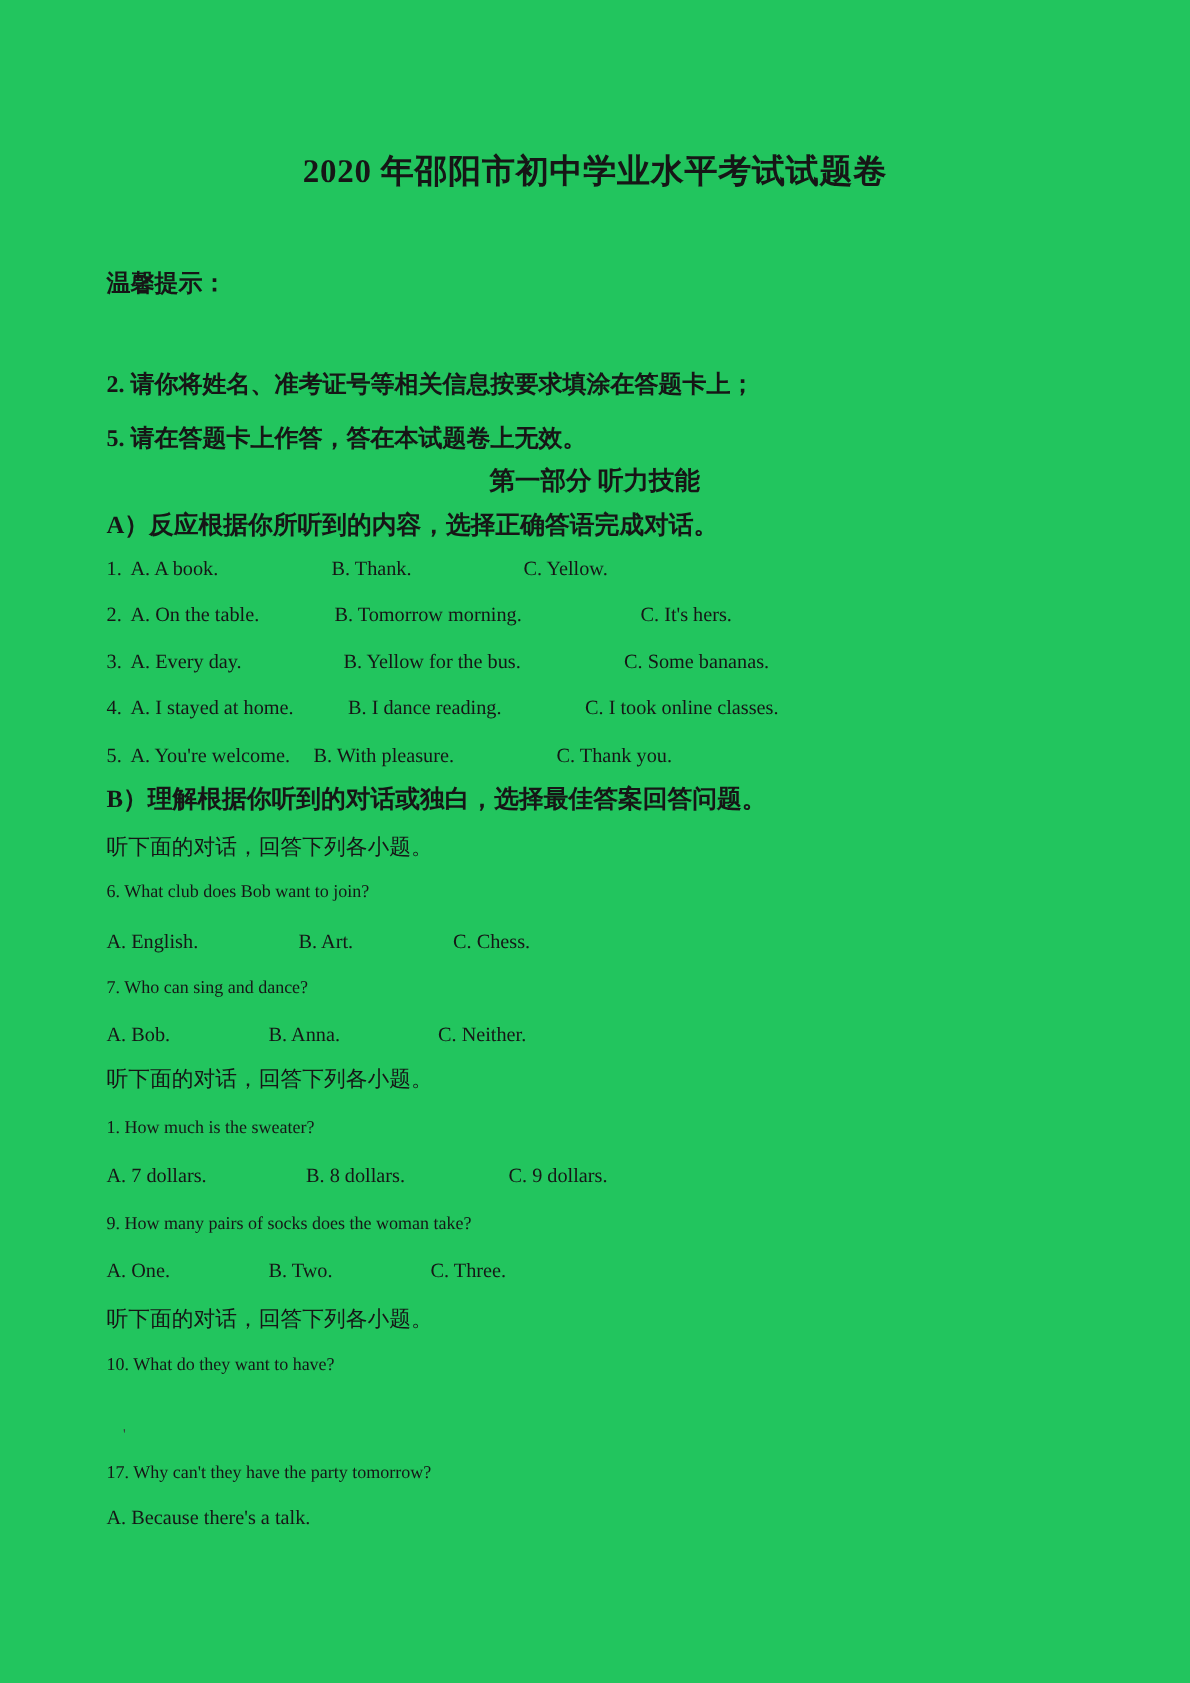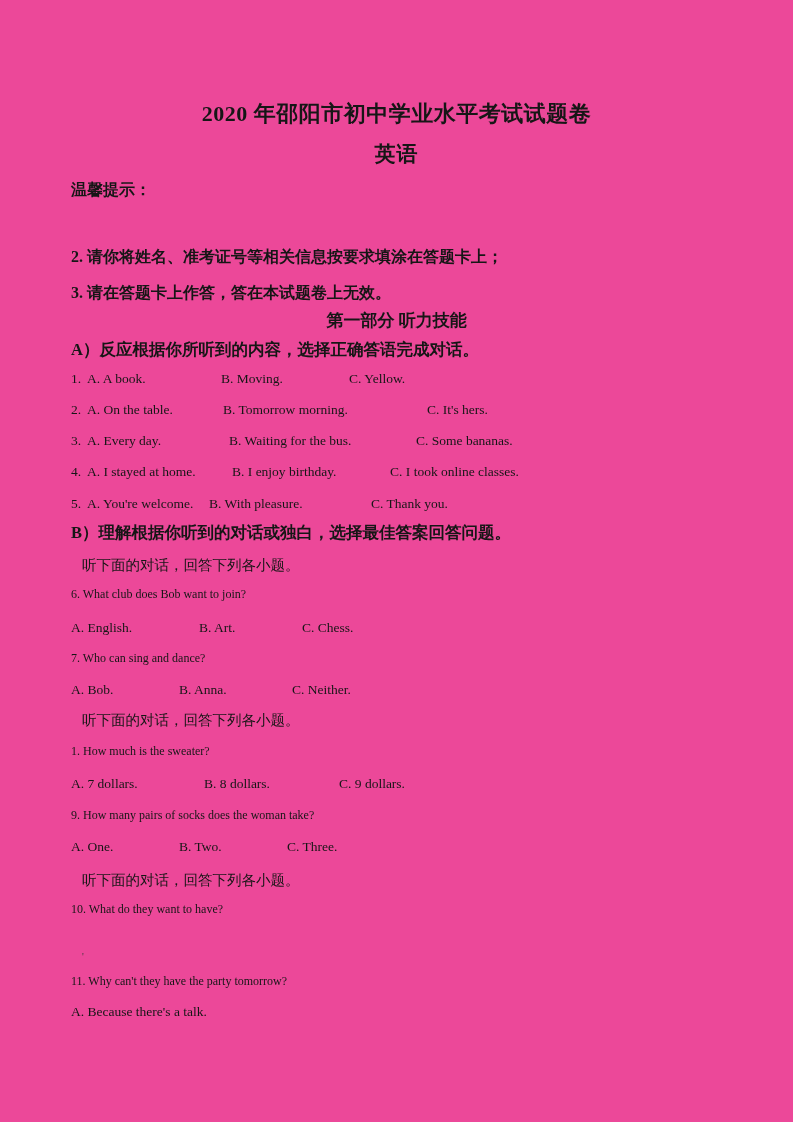--- a/index.html
+++ b/index.html
@@ -1,40 +1,40 @@
 <!DOCTYPE html>
 <html><head>
 <meta charset="utf-8">
 <style>
   html, body { margin: 0; padding: 0; background: #ffffff; }
   .page {
     position: relative;
     width: 793px;
     height: 1122px;
-    background: #ec4899;
+    background: #22c55e;
     font-family: "Liberation Serif", "DejaVu Serif", serif;
     color: #161616;
     overflow: hidden;
   }
   .line {
     position: absolute;
     white-space: pre;
     line-height: 1.25;
   }
   .center {
     left: 0;
     width: 793px;
     text-align: center;
   }
   .doc-title   { font-size: 22px; font-weight: bold; letter-spacing: 0.5px; }
   .doc-subject { font-size: 21px; font-weight: bold; letter-spacing: 1px; }
   .zh-bold     { font-size: 16px; font-weight: bold; left: 71px; }
   .part-head   { font-size: 17px; font-weight: bold; }
   .sec-head    { font-size: 16.5px; font-weight: bold; left: 71px; }
-  .zh-hint     { font-size: 14.5px; left: 82px; }
+  .zh-hint     { font-size: 14.5px; left: 71px; }
   .en-line     { font-size: 12px; left: 71px; }
   .opt-row {
     position: absolute;
     left: 71px;
     width: 680px;
     height: 20px;
   }
   .opt-row span {
     position: absolute;
     top: 0;
@@ -46,55 +46,54 @@
     font-size: 10px;
     color: #3a3a3a;
   }
 </style>
 </head>
 <body>
 
 <div class="page">
 
   <div class="line center doc-title" style="top:100px">2020 年邵阳市初中学业水平考试试题卷</div>
-  <div class="line center doc-subject" style="top:141px">英语</div>
 
   <div class="line zh-bold" style="top:180px">温馨提示：</div>
   <div class="line zh-bold" style="top:247px">2. 请你将姓名、准考证号等相关信息按要求填涂在答题卡上；</div>
-  <div class="line zh-bold" style="top:283px">3. 请在答题卡上作答，答在本试题卷上无效。</div>
+  <div class="line zh-bold" style="top:283px">5. 请在答题卡上作答，答在本试题卷上无效。</div>
 
   <div class="line center part-head" style="top:310px">第一部分 听力技能</div>
 
   <div class="line sec-head" style="top:340px">A）反应根据你所听到的内容，选择正确答语完成对话。</div>
 
   <div class="opt-row" style="top:371px">
     <span style="left:0">1.</span>
     <span style="left:16px">A. A book.</span>
-    <span style="left:150px">B. Moving.</span>
+    <span style="left:150px">B. Thank.</span>
     <span style="left:278px">C. Yellow.</span>
   </div>
 
   <div class="opt-row" style="top:402px">
     <span style="left:0">2.</span>
     <span style="left:16px">A. On the table.</span>
     <span style="left:152px">B. Tomorrow morning.</span>
     <span style="left:356px">C. It's hers.</span>
   </div>
 
   <div class="opt-row" style="top:433px">
     <span style="left:0">3.</span>
     <span style="left:16px">A. Every day.</span>
-    <span style="left:158px">B. Waiting for the bus.</span>
+    <span style="left:158px">B. Yellow for the bus.</span>
     <span style="left:345px">C. Some bananas.</span>
   </div>
 
   <div class="opt-row" style="top:464px">
     <span style="left:0">4.</span>
     <span style="left:16px">A. I stayed at home.</span>
-    <span style="left:161px">B. I enjoy birthday.</span>
+    <span style="left:161px">B. I dance reading.</span>
     <span style="left:319px">C. I took online classes.</span>
   </div>
 
   <div class="opt-row" style="top:496px">
     <span style="left:0">5.</span>
     <span style="left:16px">A. You're welcome.</span>
     <span style="left:138px">B. With pleasure.</span>
     <span style="left:300px">C. Thank you.</span>
   </div>
 
@@ -130,18 +129,18 @@
     <span style="left:0">A. One.</span>
     <span style="left:108px">B. Two.</span>
     <span style="left:216px">C. Three.</span>
   </div>
 
   <div class="line zh-hint" style="top:871px">听下面的对话，回答下列各小题。</div>
 
   <div class="line en-line" style="top:902px">10. What do they want to have?</div>
   <div class="line stray" style="top:951px;left:82px">'</div>
 
-  <div class="line en-line" style="top:974px">11. Why can't they have the party tomorrow?</div>
+  <div class="line en-line" style="top:974px">17. Why can't they have the party tomorrow?</div>
   <div class="opt-row" style="top:1004px">
     <span style="left:0">A. Because there's a talk.</span>
   </div>
 
 </div>
 
 </body></html>

